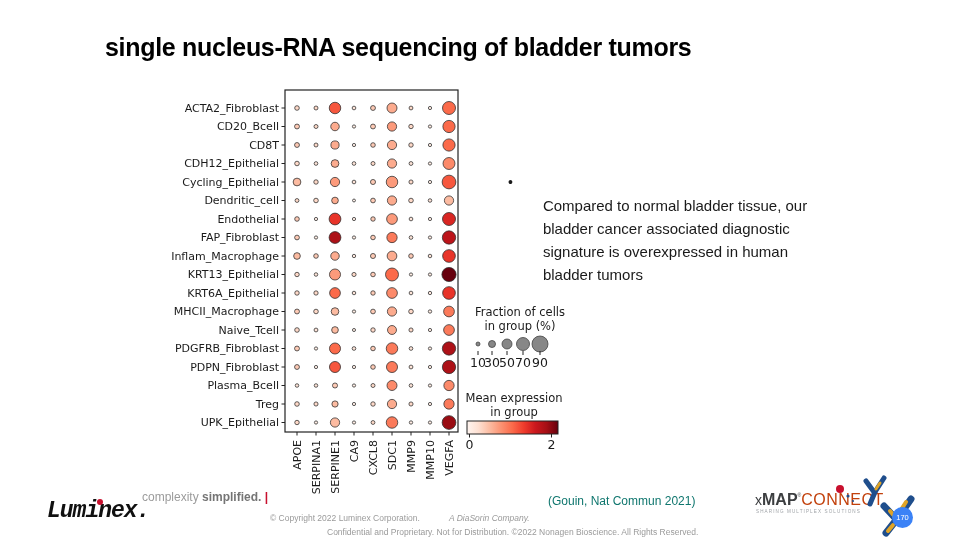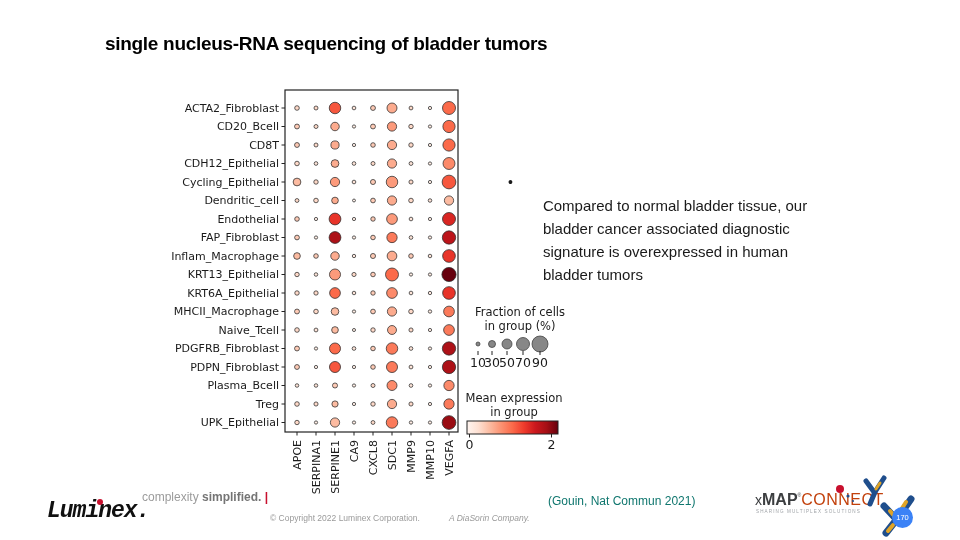--- a/index.html
+++ b/index.html
@@ -2,21 +2,21 @@
 <html><head>
 <meta charset="utf-8">
 <style>
   html,body{margin:0;padding:0;background:#ffffff;}
   .slide{
     position:relative;width:960px;height:540px;background:#ffffff;overflow:hidden;
     font-family:"Liberation Sans",sans-serif;color:#1a1a1a;
   }
   .title{
     position:absolute;left:105px;top:33px;margin:0;
-    font-size:19px;font-weight:bold;letter-spacing:-0.3px;color:#000;
+    font-size:25px;font-weight:bold;letter-spacing:-0.3px;color:#000;
   }
   #dotplot{position:absolute;left:150px;top:82px;}
   .bullet-block{position:absolute;left:508px;top:171px;width:330px;display:flex;}
   .bullet-marker{font-size:14px;line-height:23px;margin-right:30px;color:#1a1a1a;}
   .bullet-text{font-size:15px;line-height:23px;width:288px;color:#1a1a1a;margin-top:23px;}
   .citation{position:absolute;left:548px;top:494px;font-size:12px;color:#0f766e;}
 
   
   .luminex{position:absolute;left:47px;top:498px;font-size:23px;font-weight:bold;
     font-style:italic;letter-spacing:-1px;color:#101010;font-family:Liberation Mono, monospace;}
@@ -314,20 +314,21 @@
 
   <div class="luminex">
     <span>Luminex.</span>
     <span class="luminex-dot" style="background: rgb(200, 16, 46);"></span>
   </div>
 
   <div class="tagline"><span>complexity </span><b>simplified.</b>&nbsp;<span class="foot-sep" style="color: rgb(200, 16, 46);">|</span></div>
 
   <div class="copyright"><span>© Copyright 2022  Luminex  Corporation.</span><i> A DiaSorin  Company.</i></div>
 
+  <div class="confidential">Confidential and Proprietary. Not for Distribution. ©2022 Nonagen Bioscience. All Rights Reserved.</div>
 
   <div class="xmap">
     <div class="xmap-text"><span class="xmap-x">x</span><span class="xmap-map">MAP</span><span class="xmap-reg">®</span><span class="xmap-connect">CONNECT</span></div>
     <div class="xmap-sub">SHARING MULTIPLEX SOLUTIONS</div>
     <svg class="xmap-art" width="105" height="68" viewBox="0 0 105 68">
       <circle cx="18" cy="18" r="4" class="art-red" fill="#c8102e"></circle>
       <circle cx="26" cy="25" r="1.6" class="art-blue" fill="#1f4e8c"></circle>
       <circle cx="31" cy="30" r="1.1" class="art-blue" fill="#1f4e8c"></circle>
       <g stroke-linecap="round" fill="none">
         <path d="M44 10 L52 21" class="st-blue w5" stroke="#1f4e8c" stroke-width="5"></path>

